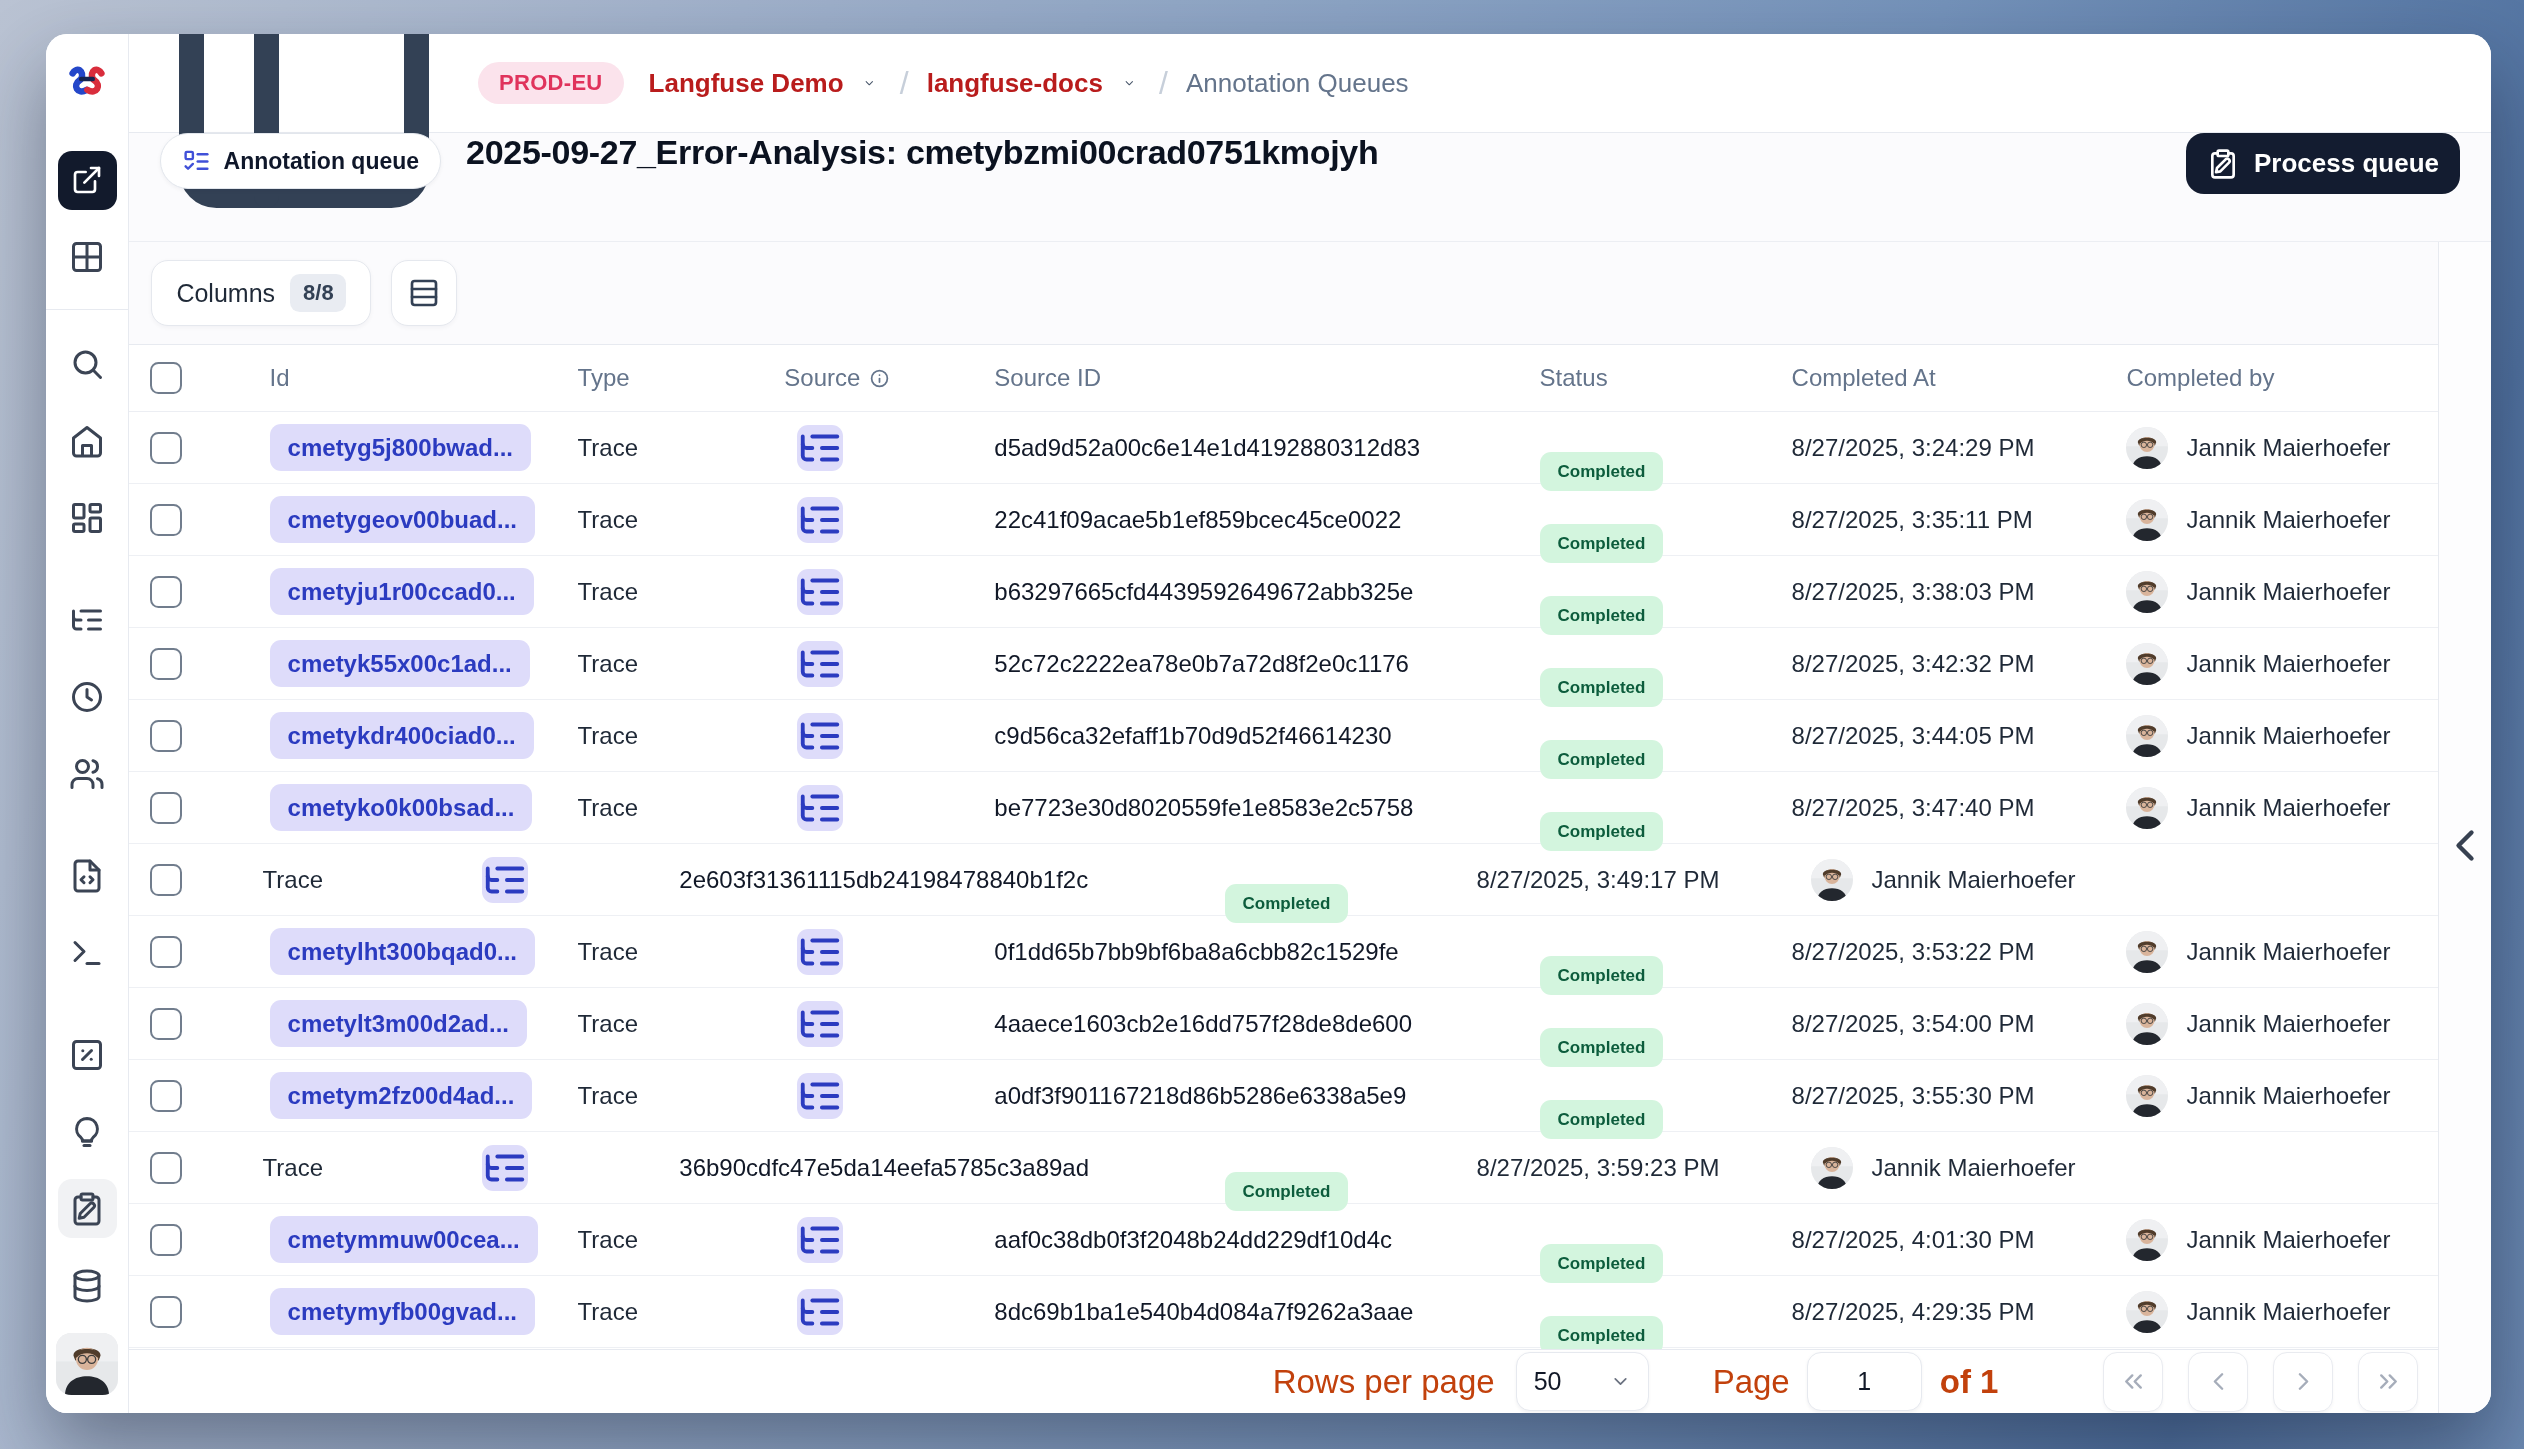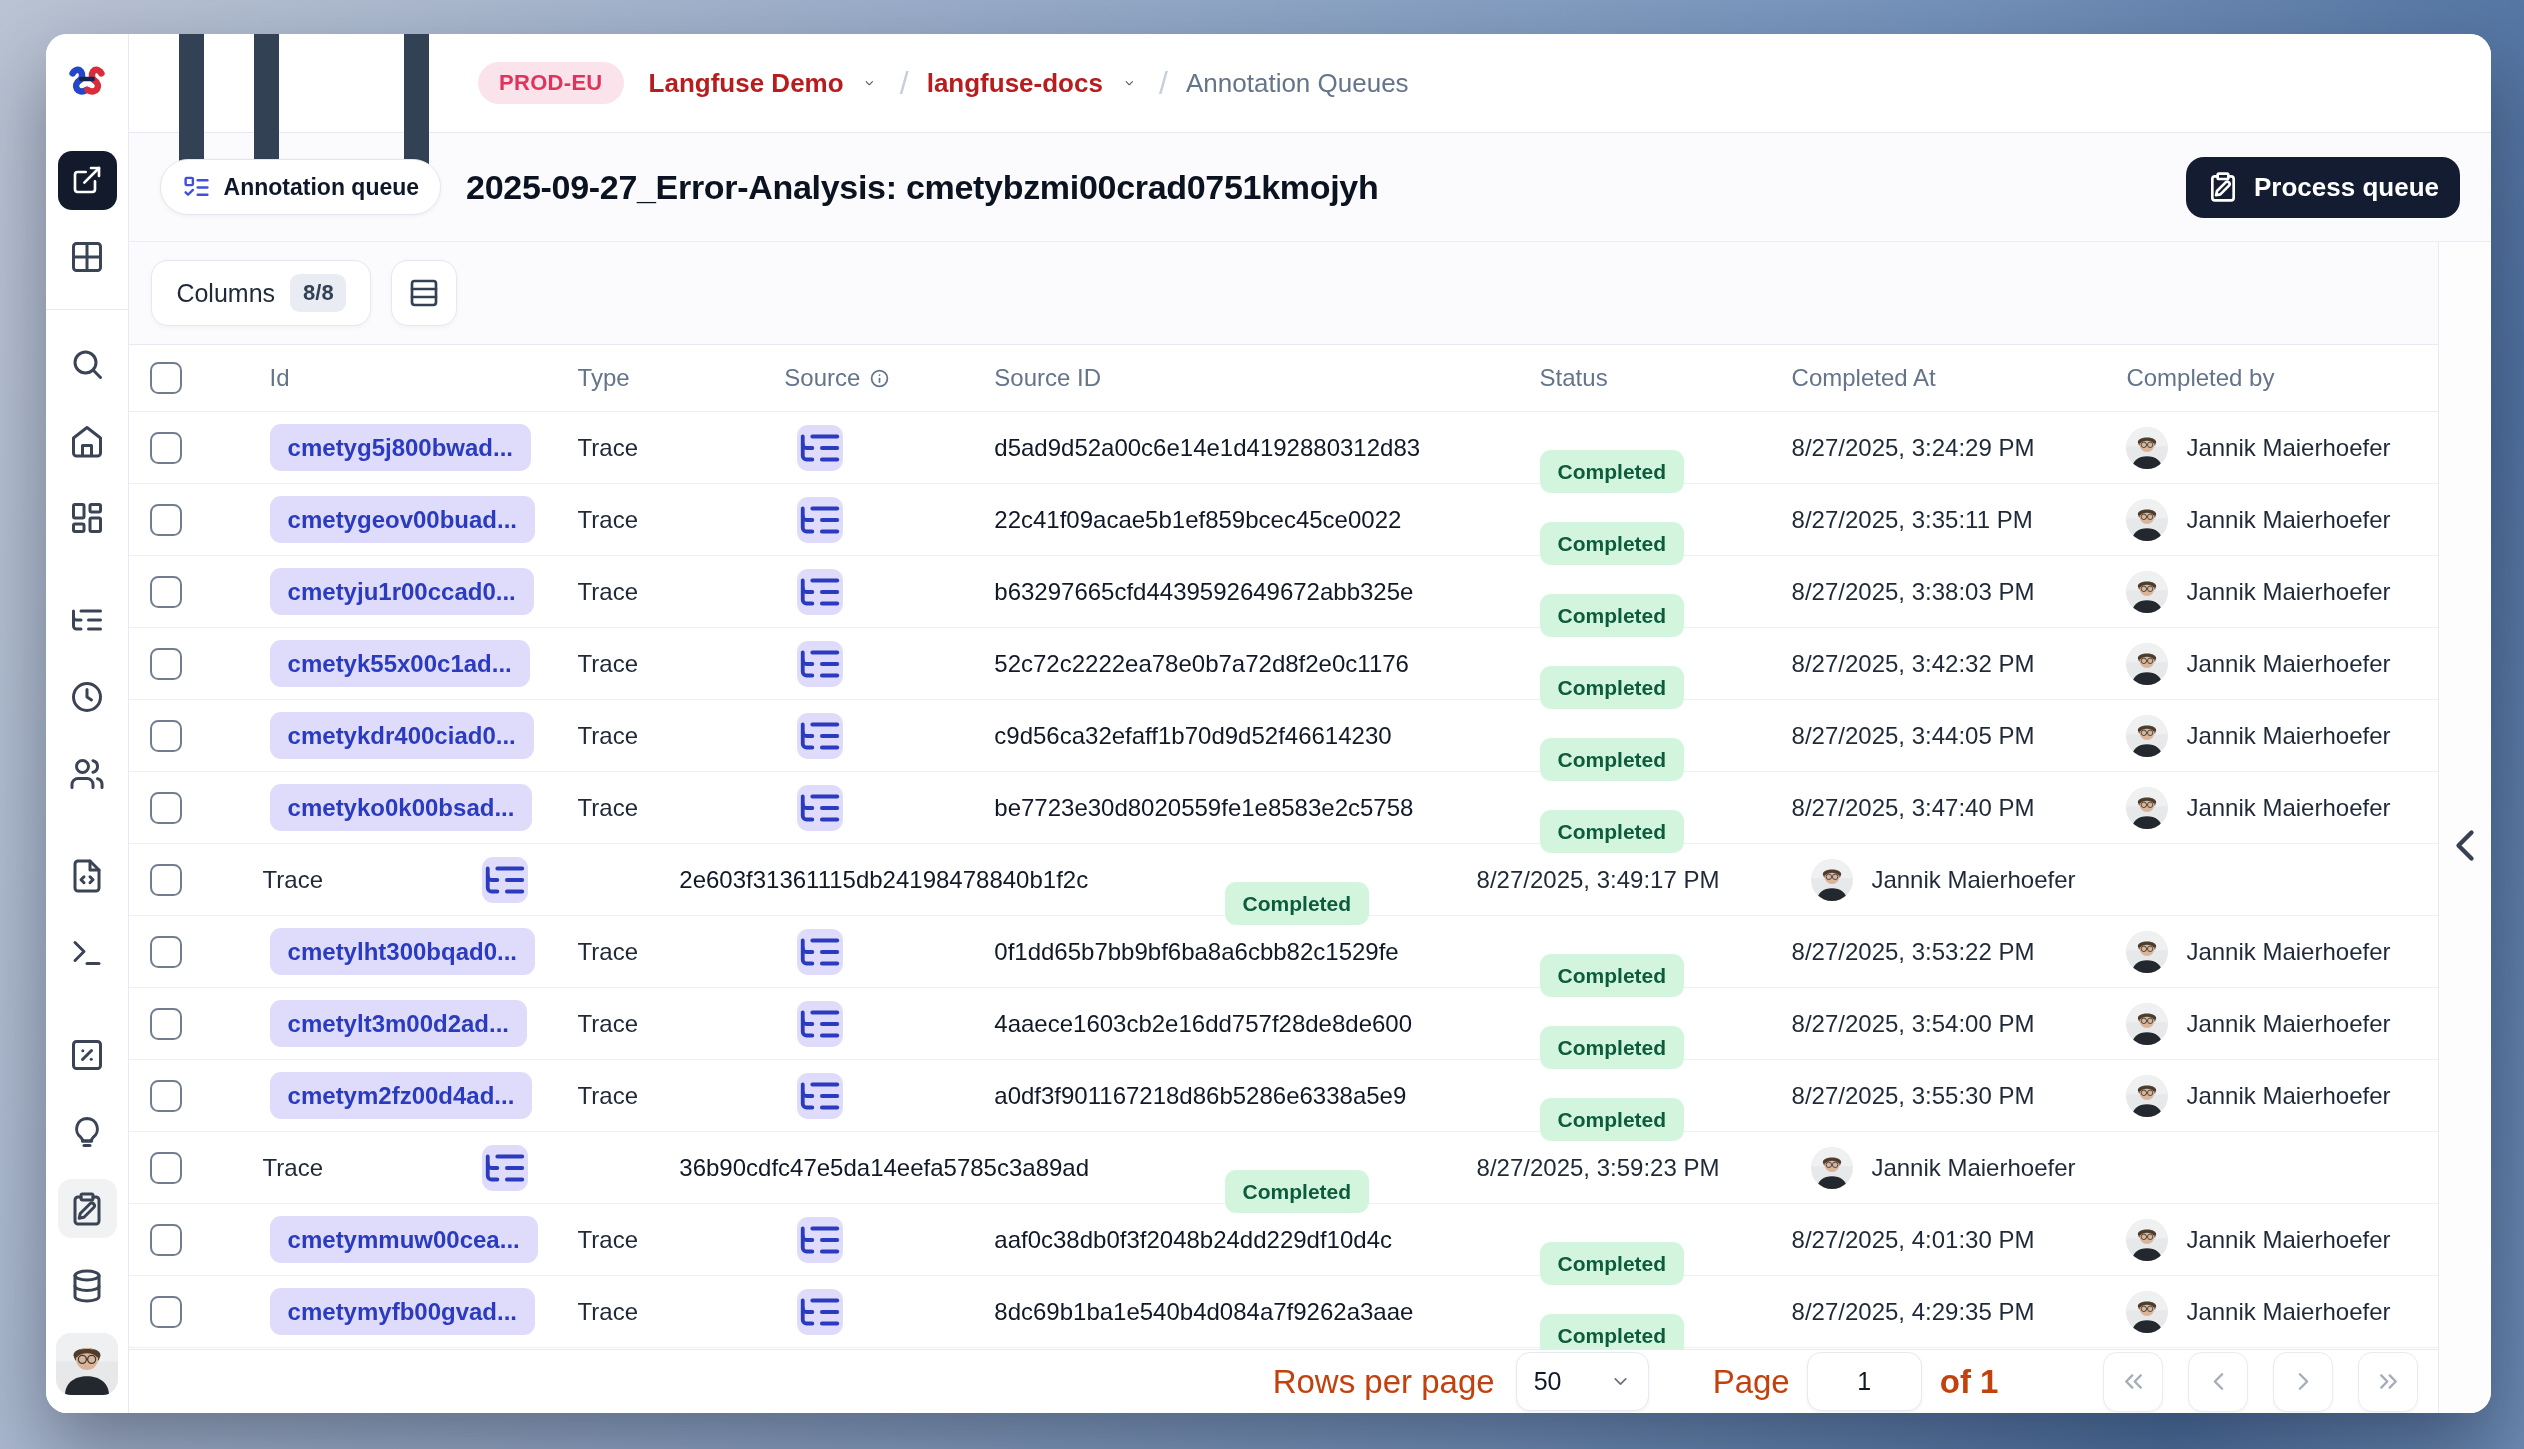--- a/index.html
+++ b/index.html
@@ -50,21 +50,21 @@
   .env-badge {
     margin-left:24px; background:#fbe3ec; color:#e0335c; font-size:22px; font-weight:700;
     padding:8.4px 21px; border-radius:699px; letter-spacing:0.3px;
   }
   .crumb { display:flex; align-items:center; margin-left:25px; cursor:pointer; }
   .crumb-label { font-size:26px; font-weight:600; color:#b91c1c; }
   .crumb svg { width:22.4px; height:22.4px; color:#475569; margin-left:9.8px; }
   .crumb-slash { font-size:32px; color:#c7cfda; font-weight:300; margin:0 18px 0 24px; }
   .crumb-page { font-size:26px; font-weight:500; color:#64748b; }
   
-  .title-row { height:109px; display:flex; align-items:center; padding:0 31px; border-bottom:1.4px solid #eceef3; flex-shrink:0; }
+  .title-row { height:109px; display:flex; align-items:flex-start; padding:0 31px; border-bottom:1.4px solid #eceef3; flex-shrink:0; }
   .queue-type-badge {
     display:flex; align-items:center; gap:12.6px; background:#fff; border:1.4px solid #e2e6ec;
     border-radius:28px; padding:12.6px 21px; font-size:23px; font-weight:600; color:#0f172a;
     box-shadow:0 1.4px 4.2px rgba(16,24,40,.05);
   }
   .queue-type-badge svg { width:29px; height:29px; color:#4050d8; }
   .page-title { margin-left:25px; font-size:34px; font-weight:700; color:#0b1220; letter-spacing:-0.3px; }
   .spacer { flex:1; }
   .process-btn {
     height:61px; background:#131c30; color:#fff; border:none; border-radius:18px;
@@ -110,21 +110,21 @@
     background:#dedcfa; color:#2b3bc0; font-size:24px; font-weight:700;
     padding:9.8px 18px; border-radius:11.2px; cursor:pointer; white-space:nowrap;
   }
   .cell-text { font-size:24px; color:#1f2937; white-space:nowrap; overflow:hidden; text-overflow:ellipsis; }
   .sourceid-text { font-weight:500; color:#111827; }
   .source-chip {
     width:46px; height:46px; background:#dedcfa; border-radius:11.2px; margin-left:12.6px;
     display:flex; align-items:center; justify-content:center; color:#2b3bc0; cursor:pointer;
   }
   .source-chip svg { width:28px; height:28px; }
-  .status-badge { background:#d3f5de; color:#0c5c3c; font-size:21px; font-weight:600; padding:9.8px 18px; border-radius:11.2px; white-space:nowrap;margin-top:48px; }
+  .status-badge { background:#d3f5de; color:#0c5c3c; font-size:17px; font-weight:600; padding:9.8px 18px; border-radius:11.2px; white-space:nowrap;margin-top:48px; }
   .row-avatar { width:42px; height:42px; border-radius:50%; overflow:hidden; flex-shrink:0; }
   .row-avatar svg { width:42px; height:42px; display:block; }
   
   .tfoot {
     margin-top:auto; height:64px; border-top:1.4px solid #e7eaf0; background:#fff;
     display:flex; align-items:center; justify-content:flex-end; padding:0 19.6px; flex-shrink:0;
   }
   .foot-label { font-size:33px; font-weight:500; color:#c2410c; }
   .select-box {
     margin-left:21px; width:133px; height:59px; border:1.4px solid #e6e9ef; border-radius:14px; background:#fff;

